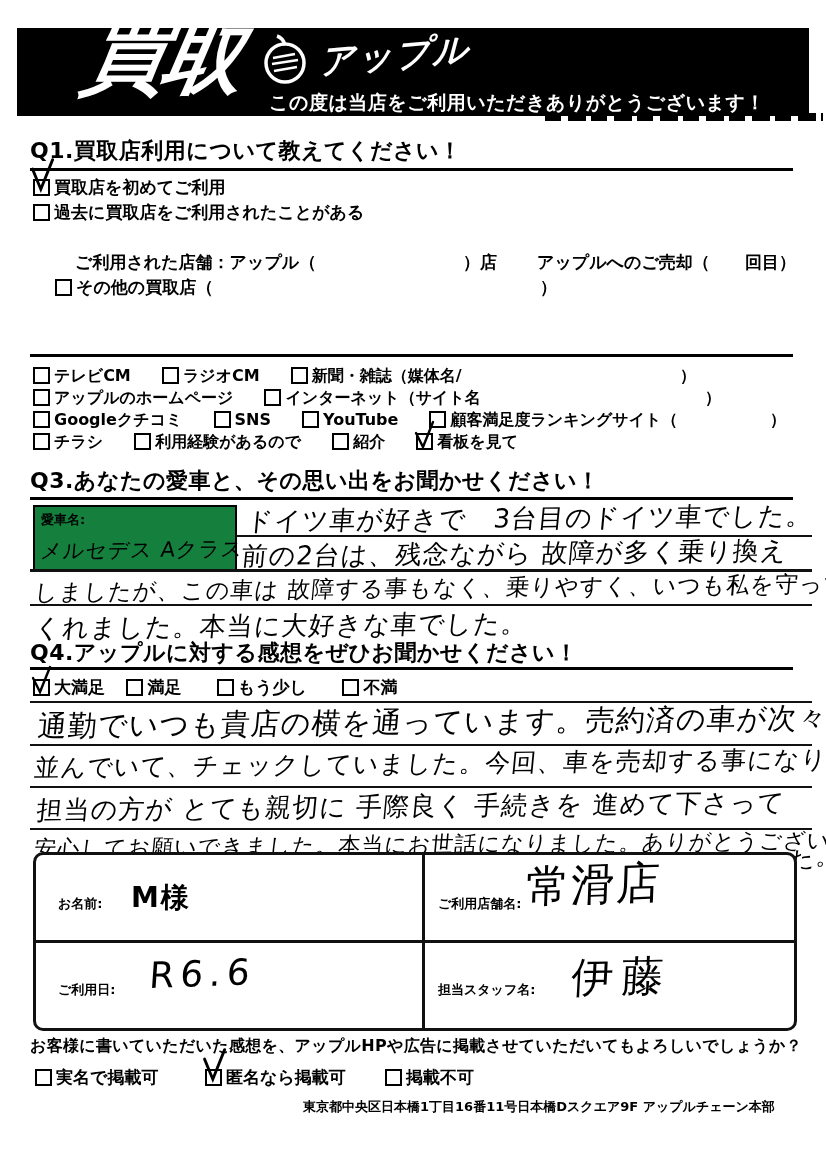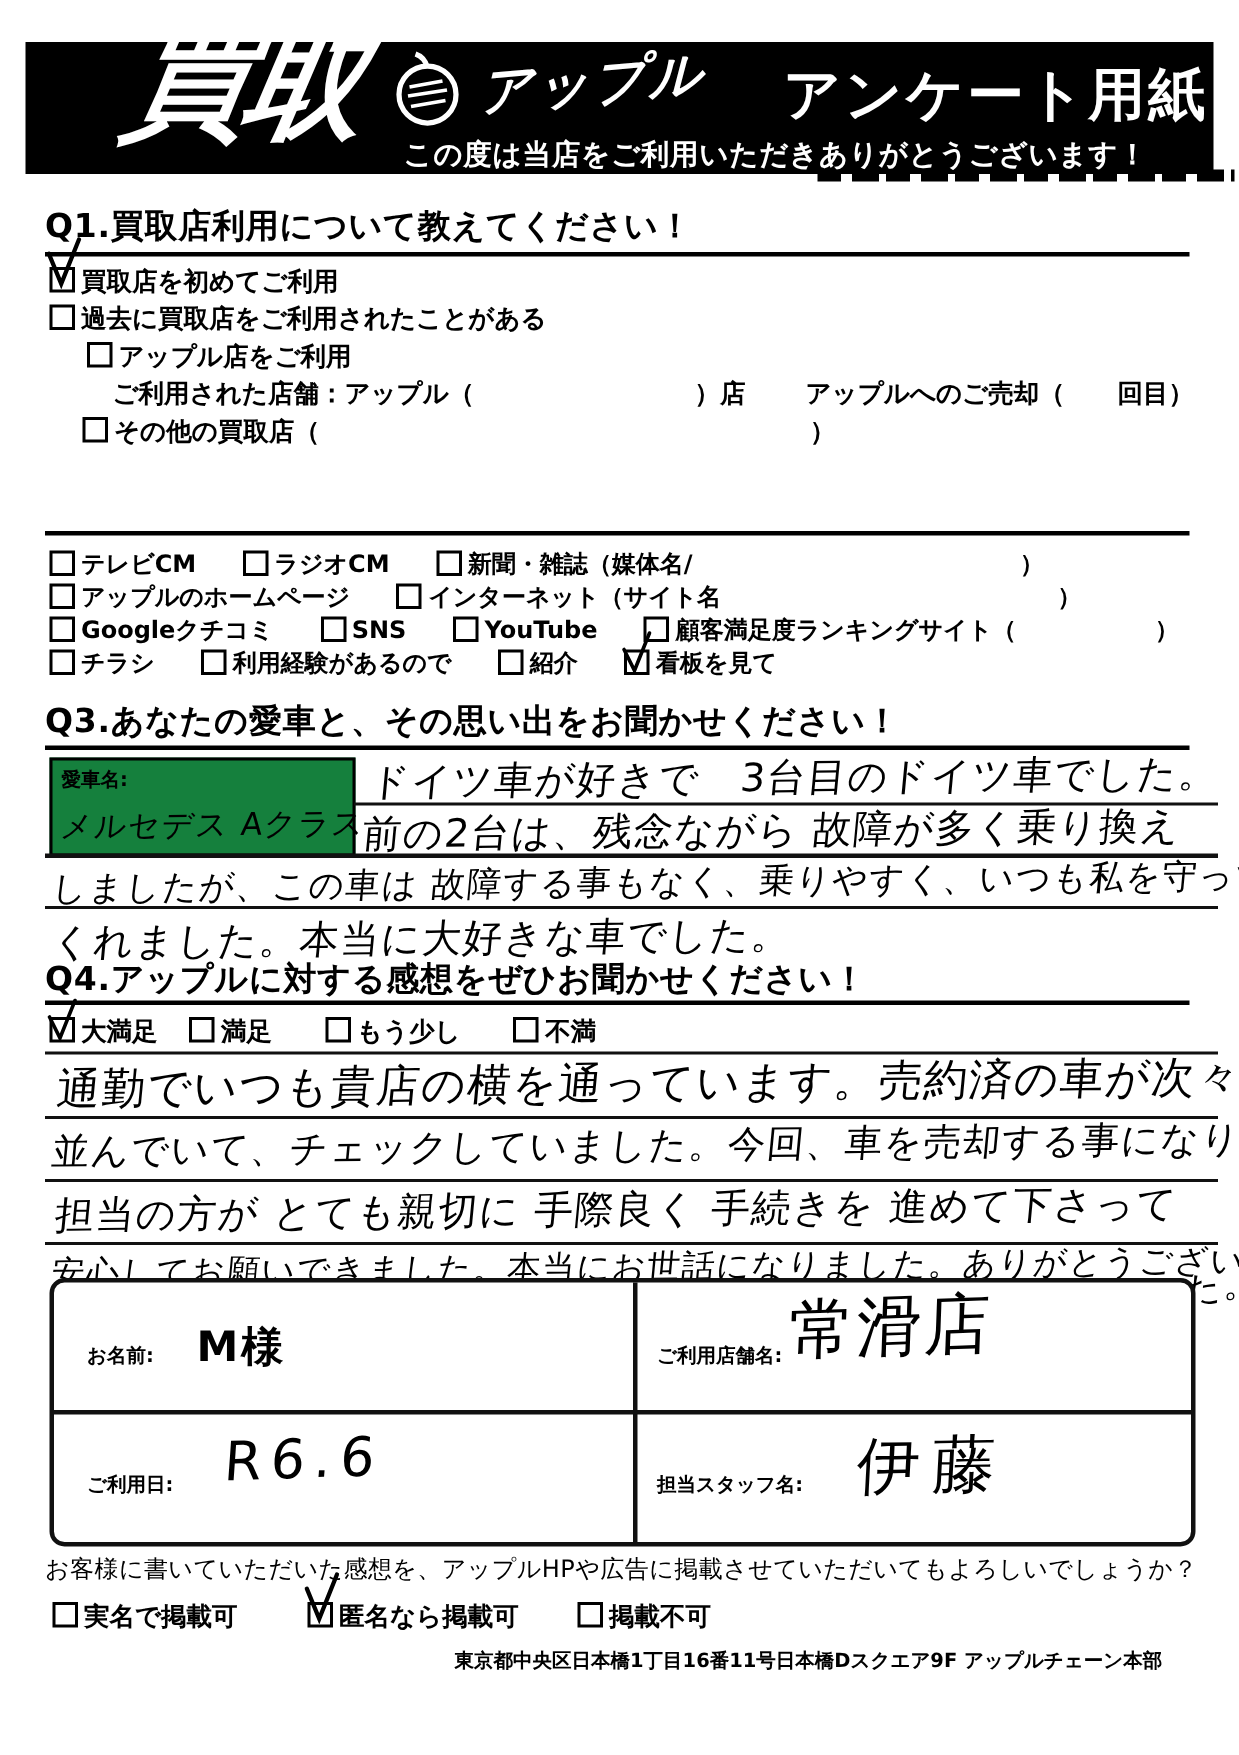--- a/index.html
+++ b/index.html
@@ -53,40 +53,39 @@
   .col-div{position:absolute;left:386px;top:0;width:3px;height:100%;background:#111;}
   .row-div{position:absolute;left:0;top:85px;width:100%;height:3px;background:#111;}
   .cell-label{position:absolute;font-size:13px;font-weight:bold;}
   .name-value{position:absolute;left:95px;top:24px;font-size:28px;font-weight:bold;letter-spacing:2px;}
   .store-value{position:absolute;left:525px;top:858px;font-size:44px;transform:rotate(-2deg) skewX(-4deg);}
   .date-value{position:absolute;left:148px;top:955px;font-size:36px;transform:rotate(-2deg) skewX(-6deg);letter-spacing:6px;}
   .staff-value{position:absolute;left:570px;top:950px;font-size:42px;transform:rotate(-1deg) skewX(-4deg);letter-spacing:8px;}
   .overflow-hw{position:absolute;left:740px;top:853px;font-size:24px;transform:rotate(-9deg) skewX(-6deg);}
 
   
-  .f-question{position:absolute;left:30px;top:1036px;font-size:16px;font-weight:normal;letter-spacing:0.3px;white-space:nowrap;}
+  .f-question{position:absolute;left:30px;top:1036px;font-size:16px;font-weight:bold;letter-spacing:0.3px;white-space:nowrap;}
   .f-opts{position:absolute;left:0;top:1066px;width:826px;height:26px;font-size:17px;}
   .f-opt{position:absolute;white-space:nowrap;}
   .f-note{position:absolute;left:475px;top:1072px;font-size:11px;font-weight:bold;white-space:nowrap;}
   .f-address{position:absolute;left:303px;top:1098px;font-size:13px;font-weight:bold;white-space:nowrap;}
 </style>
 </head>
 <body>
 
 <div class="page">
 
   <div class="banner">
     <div class="kaitori">買取</div>
     <svg class="logo" viewBox="0 0 52 52">
       <circle cx="26" cy="29" r="19" fill="none" stroke="#fff" stroke-width="3.5"></circle>
       <path d="M26 11 Q24 4 18 2" fill="none" stroke="#fff" stroke-width="3.5"></path>
       <path d="M14 24 L36 20 M13 30 L39 26 M15 37 L38 33" stroke="#fff" stroke-width="2.5" fill="none"></path>
     </svg>
     <div class="brand">アップル</div>
-    <div class="sheet-title">アンケート用紙</div>
     <div class="subtitle">この度は当店をご利用いただきありがとうございます！</div>
   </div>
   <div class="banner-artifact"></div>
 
   <div class="q-title" style="top:136px">Q1.買取店利用について教えてください！</div>
   <div class="t-rule" style="top:168px"></div>
 
   <div class="row" style="left:33px;top:176px">
     <span class="cbwrap big checked">
       <span class="cb"></span>
@@ -96,26 +95,20 @@
     </span><span class="cbl">買取店を初めてご利用</span>
   </div>
 
   <div class="row" style="left:33px;top:201px">
     <span class="cbwrap">
       <span class="cb"></span>
       
     </span><span class="cbl">過去に買取店をご利用されたことがある</span>
   </div>
 
-  <div class="row" style="left:58px;top:226px">
-    <span class="cbwrap">
-      <span class="cb"></span>
-      
-    </span><span class="cbl">アップル店をご利用</span>
-  </div>
 
   <div class="row" style="left:0;top:251px;width:826px">
     <span style="position:absolute;left:75px;font-weight:700">ご利用された店舗：アップル（</span>
     <span style="position:absolute;left:463px;font-weight:700">）店</span>
     <span style="position:absolute;left:537px;font-weight:700">アップルへのご売却（</span>
     <span style="position:absolute;left:745px;font-weight:700">回目）</span>
   </div>
 
   <div class="row" style="left:55px;top:276px;width:780px">
     <span class="cbwrap">

